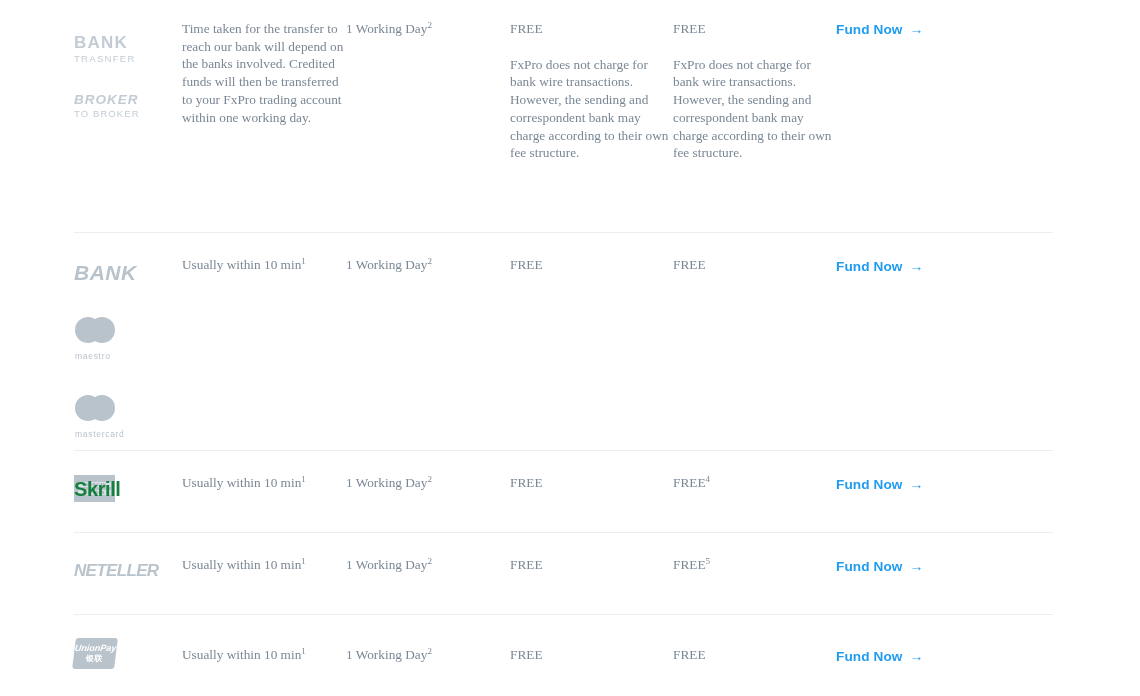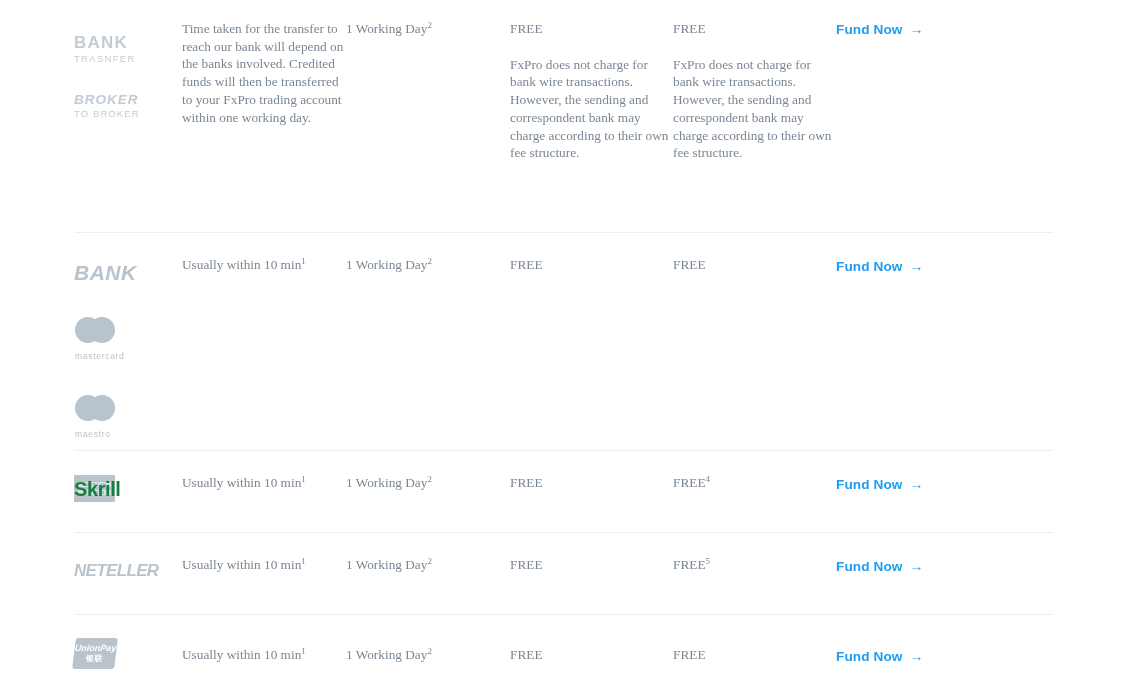--- a/index.html
+++ b/index.html
@@ -279,30 +279,30 @@
     <div class="col-logo" style="padding-top:6px;">
       <div class="logo-stack">
         <div class="logo-visa">BANK</div>
 
         <div class="logo-card-circles">
           <svg width="42" height="26" viewBox="0 0 42 26">
             <circle cx="14" cy="13" r="13" fill="#b9c3cc"></circle>
             <circle cx="28" cy="13" r="13" fill="#b9c3cc"></circle>
             <path d="M21 2.3 a13 13 0 0 0 0 21.4 a13 13 0 0 1 0 -21.4 Z" fill="#ffffff"></path>
           </svg>
-          <span class="cc-word">mastercard</span>
+          <span class="cc-word">maestro</span>
         </div>
 
         <div class="logo-card-circles">
           <svg width="42" height="26" viewBox="0 0 42 26">
             <circle cx="14" cy="13" r="13" fill="#b9c3cc"></circle>
             <circle cx="28" cy="13" r="13" fill="#b9c3cc"></circle>
             <path d="M21 2.3 a13 13 0 0 0 0 21.4 a13 13 0 0 1 0 -21.4 Z" fill="#ffffff"></path>
           </svg>
-          <span class="cc-word">maestro</span>
+          <span class="cc-word">mastercard</span>
         </div>
 
         <div class="logo-amex">
           <div class="amex-band">
             <div class="amex-line">AMERICAN</div>
             <div class="amex-line">EXPRESS</div>
           </div>
         </div>
       </div>
     </div>

